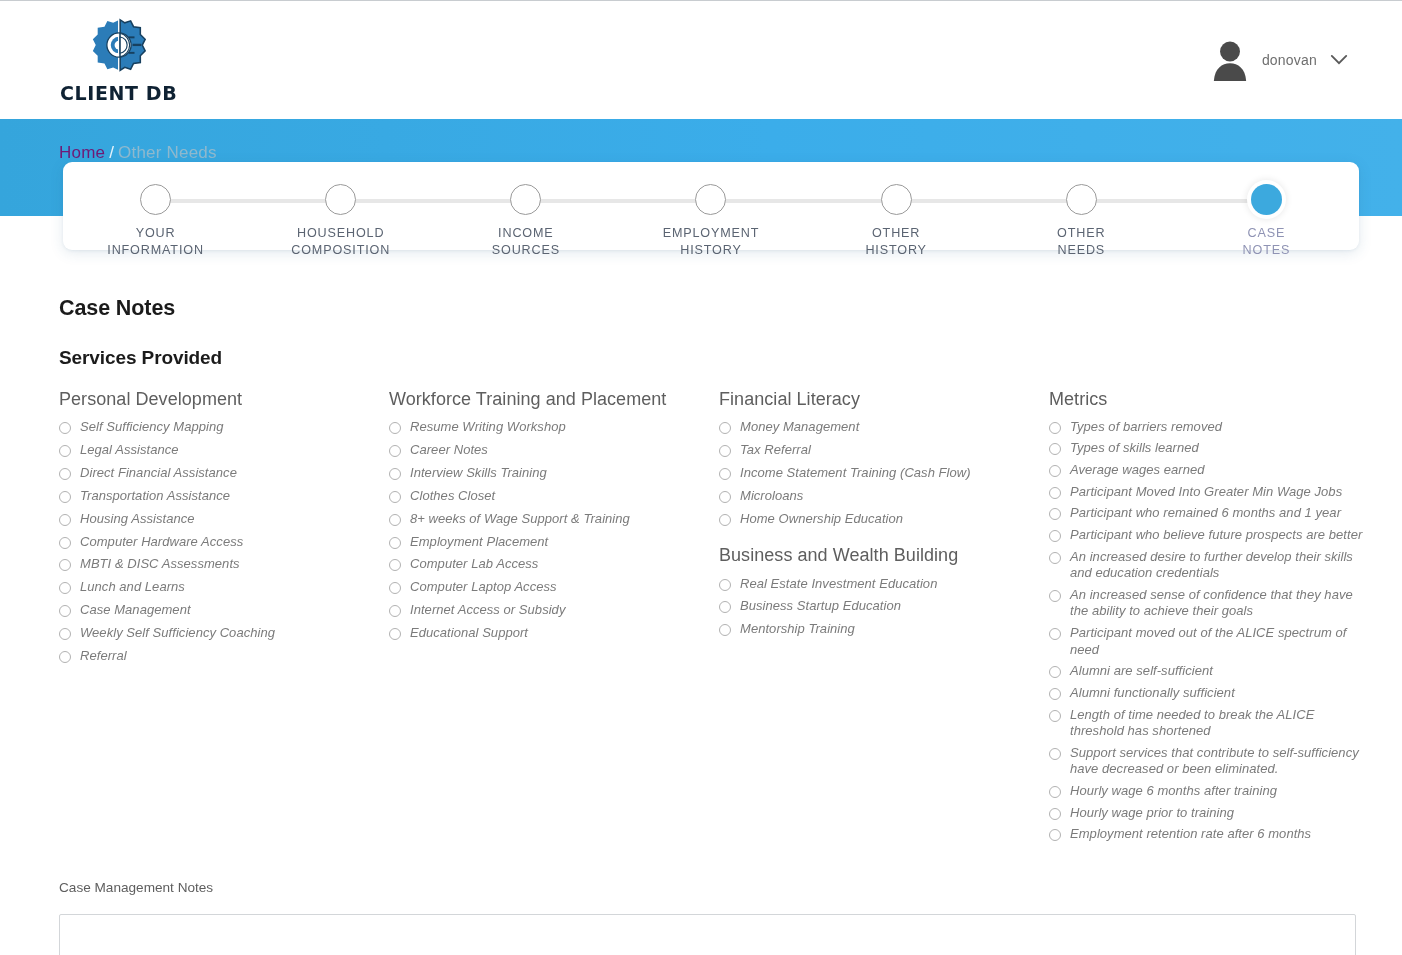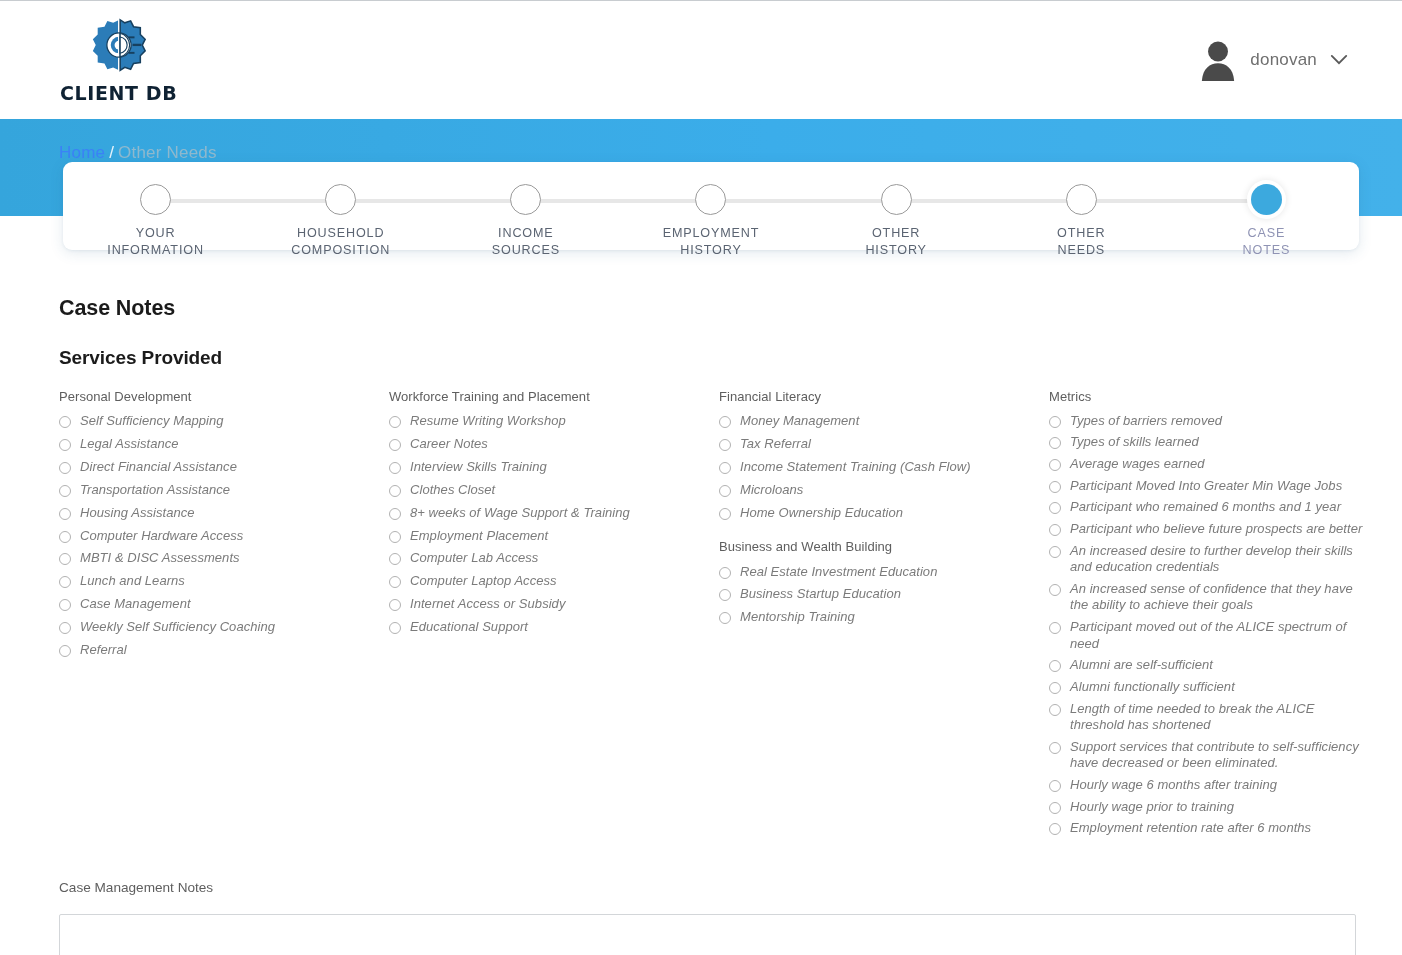--- a/index.html
+++ b/index.html
@@ -34,34 +34,34 @@
     font-size: 19px;
     letter-spacing: 0.6px;
     color: #0f2233;
   }
   .user-area {
     margin-right: 54px;
     display: flex; align-items: center; gap: 13px;
   }
   .avatar { width: 38px; height: 42px; display:block; }
   .user-name {
-    font-size: 17px; color: #6f6f6f; letter-spacing:.2px;
+    font-size: 14px; color: #6f6f6f; letter-spacing:.2px;
   }
   .chev { width: 18px; height: 12px; display:block; }
 
   
   .banner {
     position: absolute; top: 119px; left: 0; width: 1402px; height: 97px;
     background: linear-gradient(90deg,#35a5dc 0%, #3badea 55%, #43b1ea 100%);
   }
   .breadcrumb {
     position: absolute; top: 143px; left: 59px;
     font-size: 17px; letter-spacing: .2px;
   }
-  .breadcrumb .crumb-home { color: #3b82f6; margin-top: 24px; }
+  .breadcrumb .crumb-home { color: #701a75; margin-top: 24px; }
   .breadcrumb .crumb-sep { color: #e6f3fb; margin: 0 4px; }
   .breadcrumb .crumb-current { color: #8fb9ce; }
 
   
   .stepper-card {
     position: absolute; top: 162px; left: 63px;
     width: 1296px; height: 88px;
     background: #ffffff;
     border-radius: 9px;
     box-shadow: 0 3px 14px rgba(40,90,130,.13), 0 1px 3px rgba(40,90,130,.07);
@@ -112,21 +112,21 @@
   }
 
   .columns {
     margin-top: 20px; padding: 0 45px 0 59px;
     display: flex; align-items: flex-start; gap: 0;
   }
   .col { width: 330px; flex: 0 0 330px; }
   .col.metrics { width: 322px; flex: 0 0 322px; }
 
   .group-head {
-    font-size: 13px; color: #5e5e5e; margin: 0 0 6px 0; letter-spacing: .05px;
+    font-size: 18px; color: #5e5e5e; margin: 0 0 6px 0; letter-spacing: .05px;
   }
   .group-head.spaced { margin-top: 15px; }
 
   .opt {
     display: flex; align-items: flex-start; gap: 9px;
     padding: 3.2px 0;
     cursor: pointer;
   }
   .radio {
     flex: 0 0 auto;

